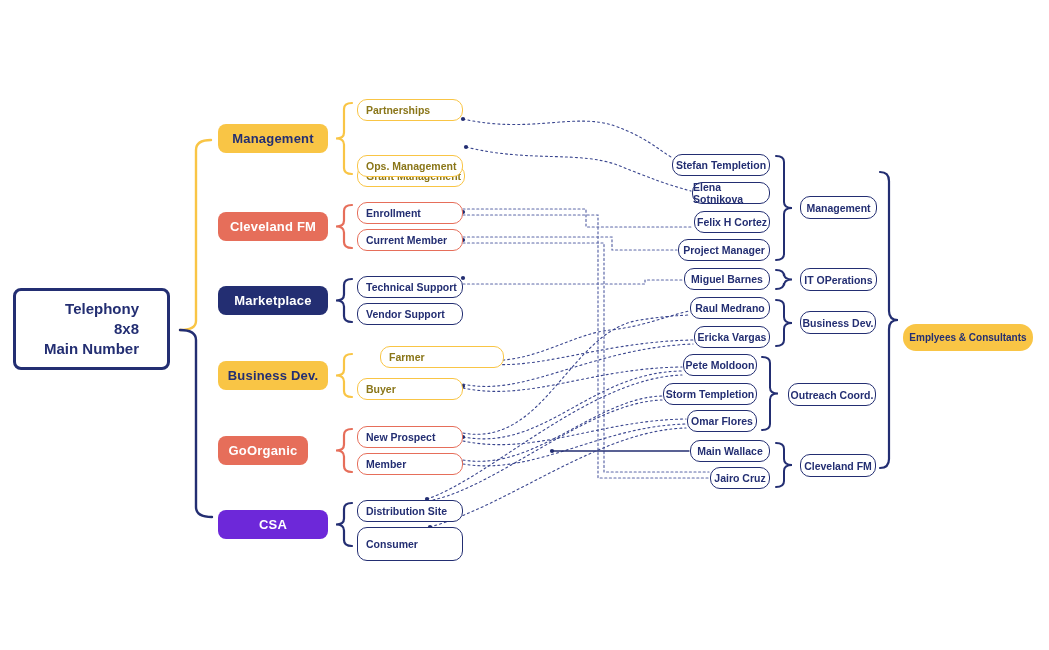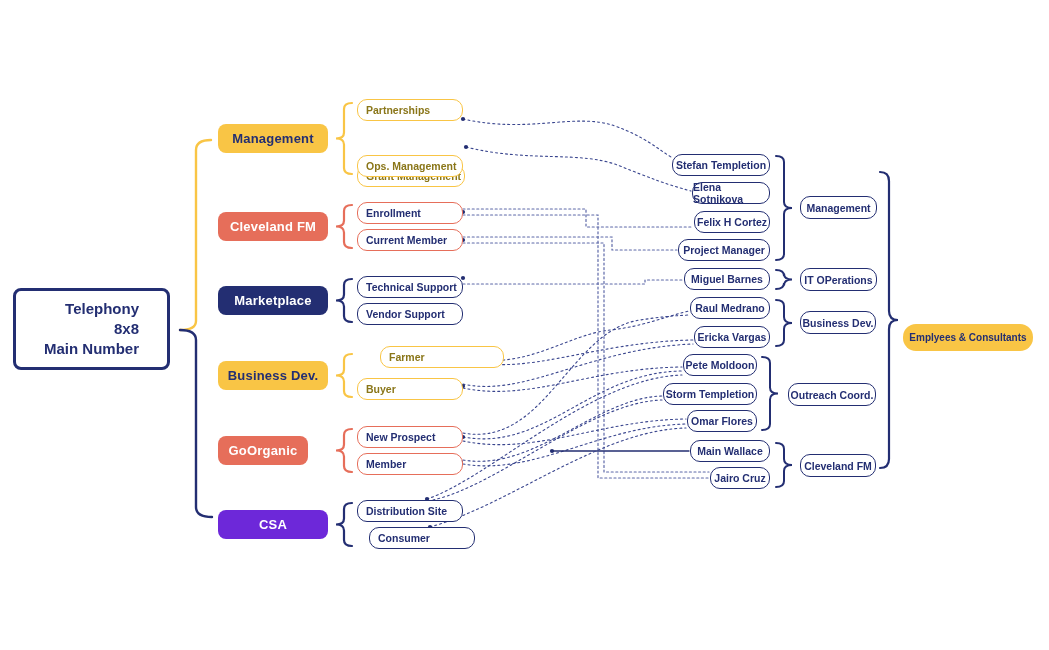--- a/index.html
+++ b/index.html
@@ -128,21 +128,21 @@
     </div>
   <div class="node opt" style="left: 357px; top: 426px; width: 106px; height: 22px; border-color: rgb(230, 110, 90); color: rgb(35, 46, 114);">
       <span>New Prospect</span>
     </div>
   <div class="node opt" style="left: 357px; top: 453px; width: 106px; height: 22px; border-color: rgb(230, 110, 90); color: rgb(35, 46, 114);">
       <span>Member</span>
     </div>
   <div class="node opt" style="left: 357px; top: 500px; width: 106px; height: 22px; border-color: rgb(35, 46, 114); color: rgb(35, 46, 114);">
       <span>Distribution Site</span>
     </div>
-  <div class="node opt" style="left: 357px; top: 527px; width: 106px; height: 22px; border-color: rgb(35, 46, 114); color: rgb(35, 46, 114); margin-left: 12px;">
+  <div class="node opt" style="left: 357px; top: 527px; width: 106px; height: 34px; border-color: rgb(35, 46, 114); color: rgb(35, 46, 114);">
       <span>Consumer</span>
     </div>
 
   <div class="node person" style="left:672px;top:154px;width:98px;height:22px;">
       <span>Stefan Templetion</span>
     </div>
   <div class="node person" style="left:692px;top:182px;width:78px;height:22px;">
       <span>Elena Sotnikova</span>
     </div>
   <div class="node person" style="left:694px;top:211px;width:76px;height:22px;">

